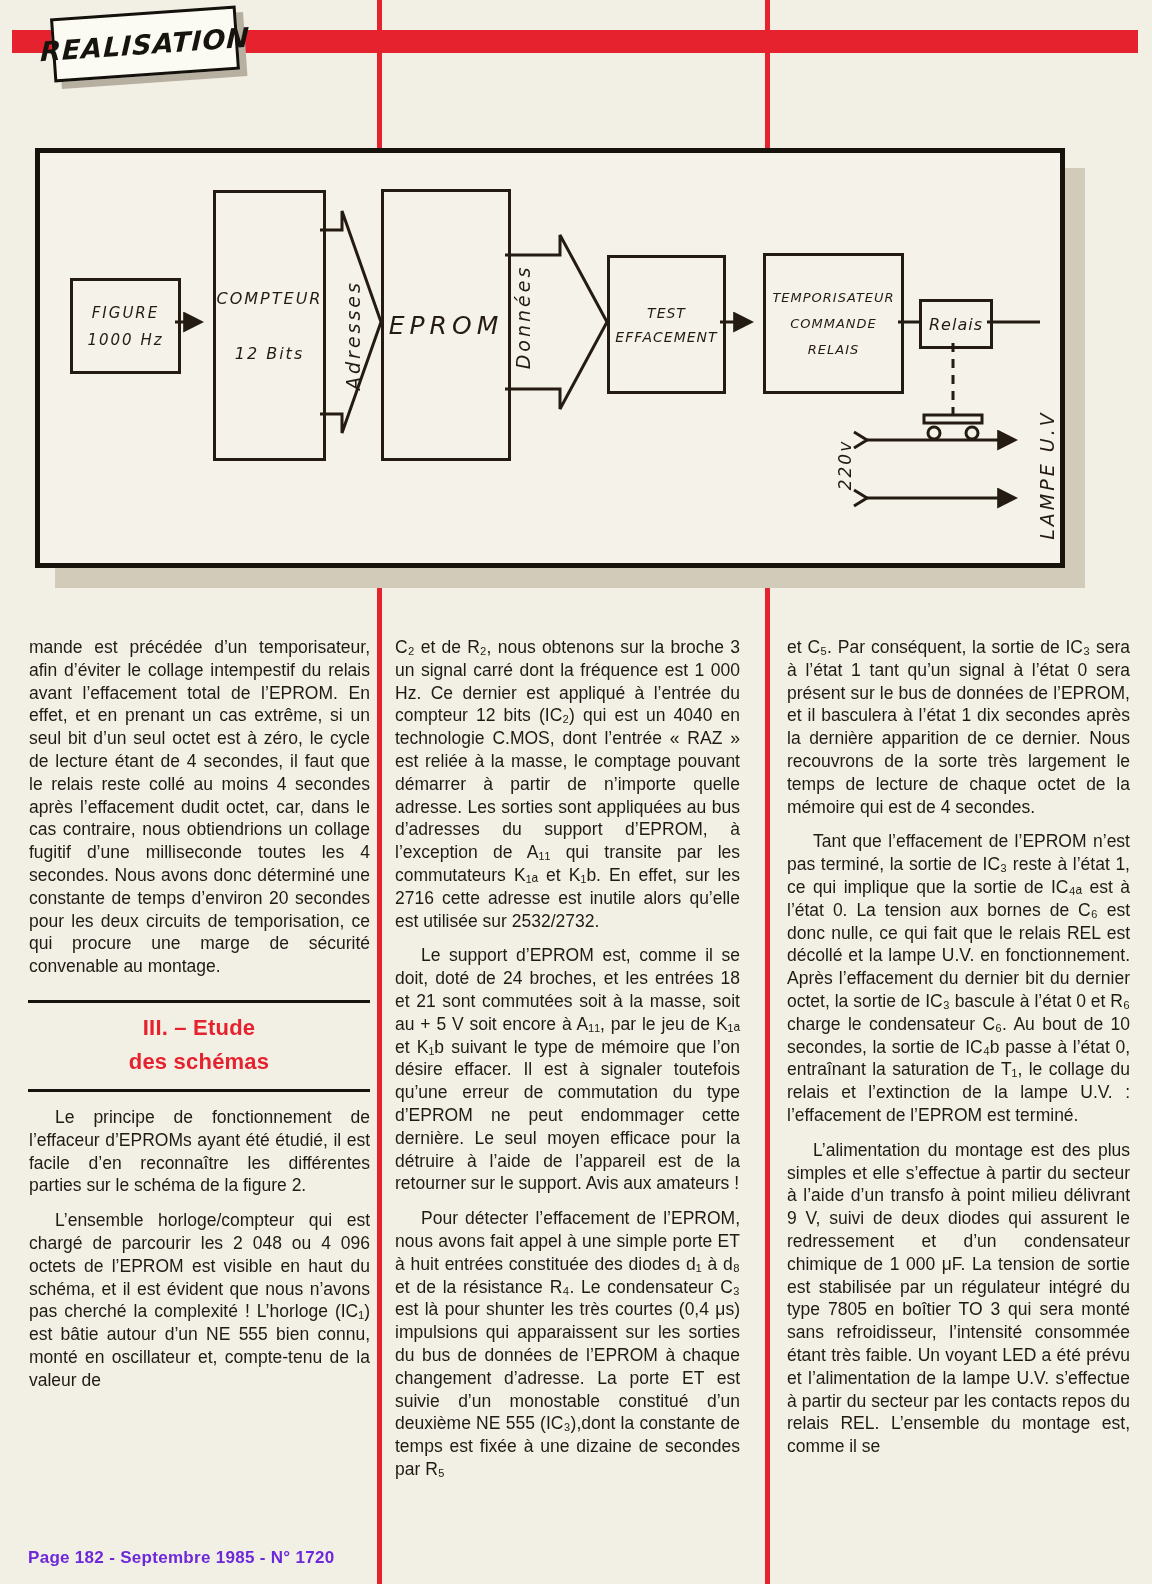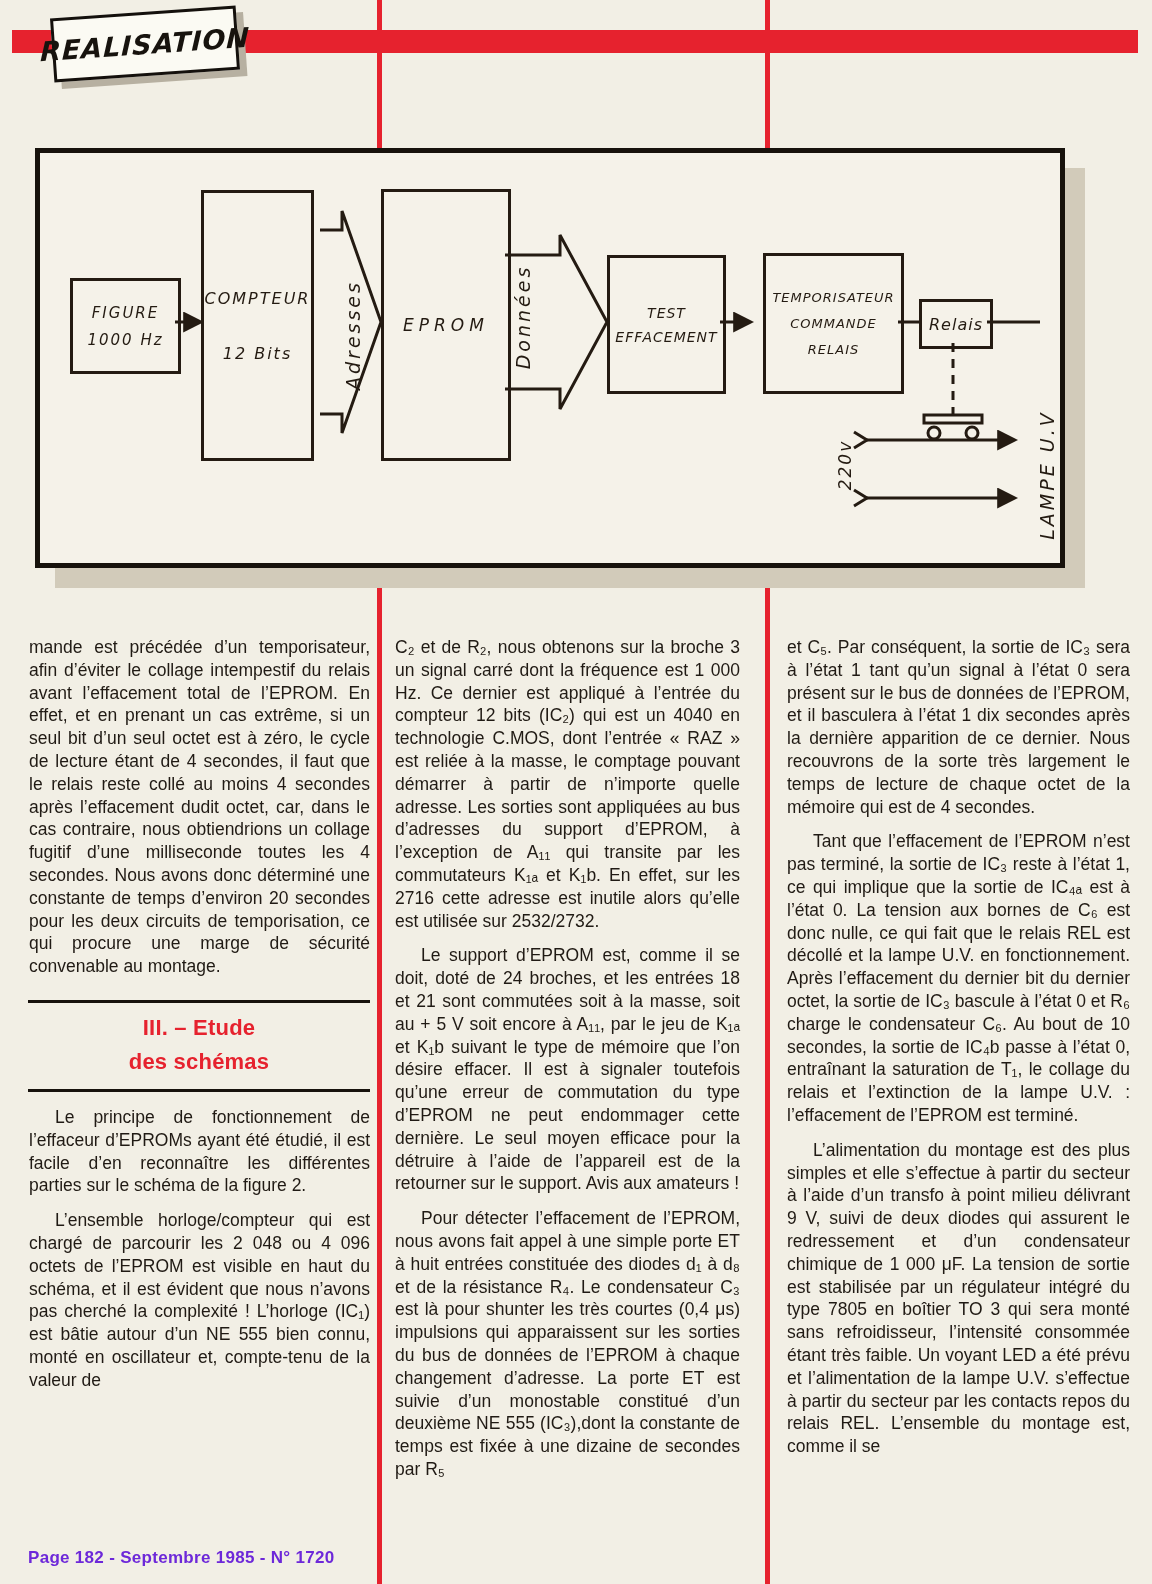--- a/index.html
+++ b/index.html
@@ -34,22 +34,22 @@
     position:absolute;left:35px;top:148px;width:1020px;height:410px;background:#f5f2e9;
     border:5px solid #17120c;box-shadow:20px 20px 0 #d2cbba;z-index:3;
   }
   .wires{position:absolute;left:0;top:0;width:1020px;height:410px;}
   .blk{
     position:absolute;border:3px solid var(--line);display:flex;flex-direction:column;
     align-items:center;justify-content:center;color:var(--line);font-style:italic;
     letter-spacing:2px;font-family:"DejaVu Sans",sans-serif;text-align:center;
   }
   .blk-horloge{left:30px;top:125px;width:105px;height:90px;font-size:15px;gap:9px;}
-  .blk-compteur{left:161px;top:37px;width:107px;height:265px;font-size:16px;gap:36px;align-items:center;}
-  .blk-eprom{left:341px;top:36px;width:124px;height:266px;font-size:17px;letter-spacing:5px;}
+  .blk-compteur{left:173px;top:37px;width:107px;height:265px;font-size:16px;gap:36px;align-items:center;}
+  .blk-eprom{left:341px;top:36px;width:124px;height:266px;font-size:25px;letter-spacing:5px;}
   .blk-test{left:567px;top:102px;width:113px;height:133px;font-size:14px;gap:8px;letter-spacing:1px;}
   .blk-tempo{left:723px;top:100px;width:135px;height:135px;font-size:13px;gap:11px;letter-spacing:1px;text-align:right;}
   .blk-relais{left:879px;top:146px;width:68px;height:44px;font-size:16px;letter-spacing:1px;}
   .vlabel{
     position:absolute;display:flex;align-items:center;justify-content:center;
     transform:rotate(-90deg);font-style:italic;font-family:"DejaVu Sans",sans-serif;
     color:var(--line);white-space:nowrap;
   }
   .lbl-adresses{left:238px;top:169px;width:150px;height:26px;font-size:19px;letter-spacing:3px;}
   .lbl-donnees{left:413px;top:151px;width:140px;height:26px;font-size:19px;letter-spacing:3px;}

